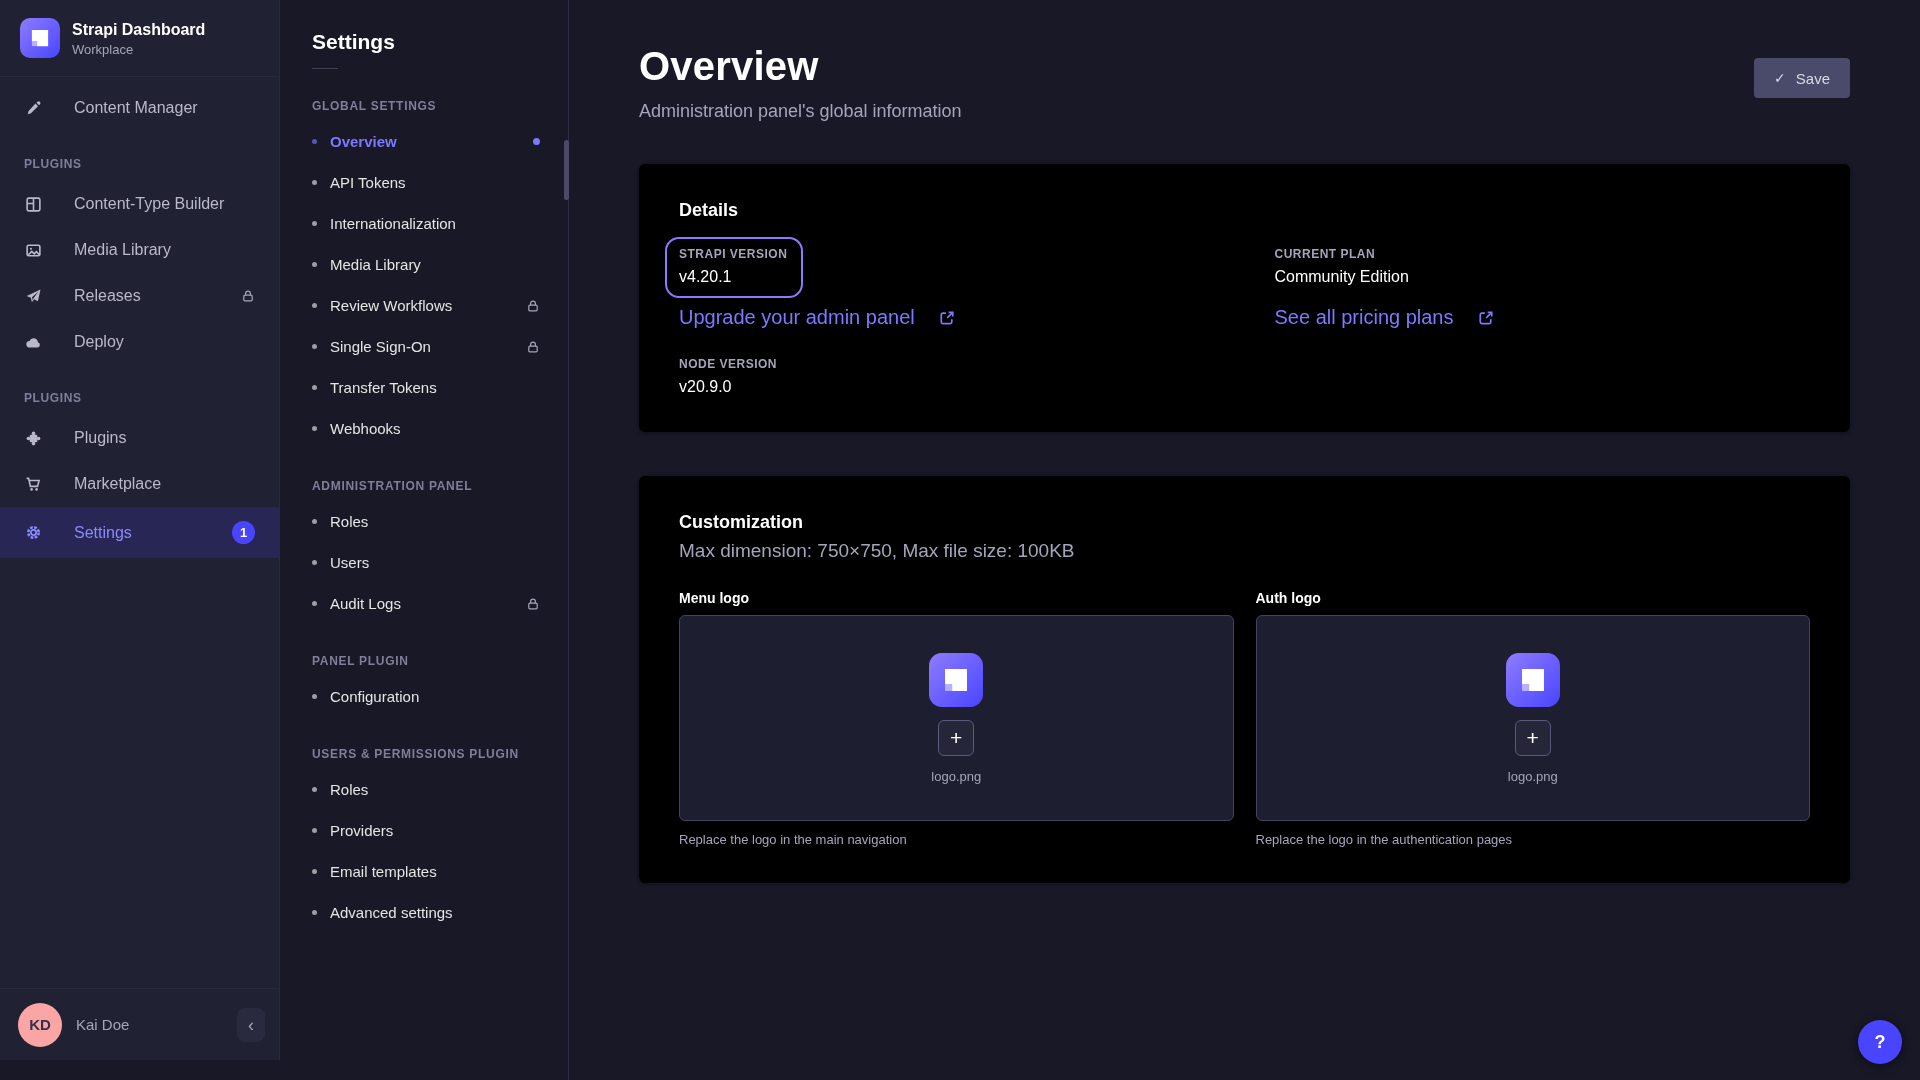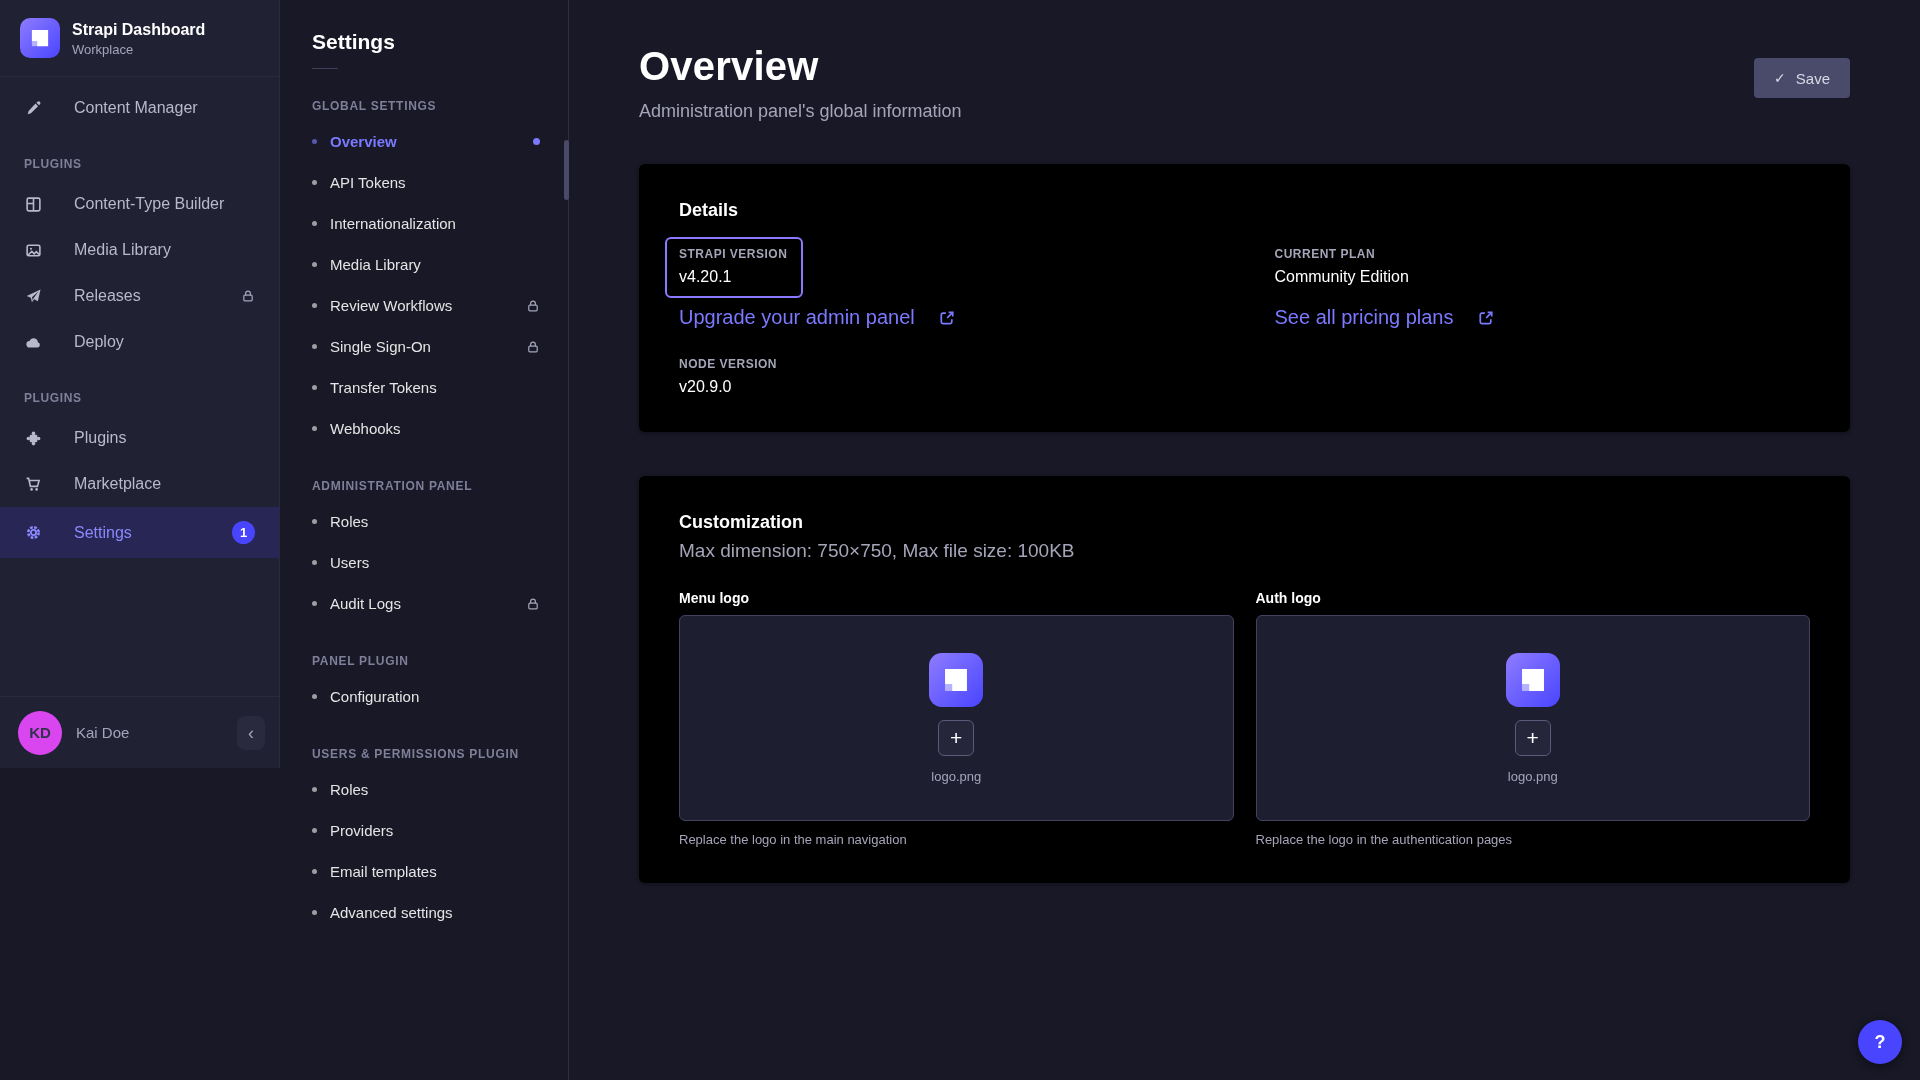--- a/index.html
+++ b/index.html
@@ -6,21 +6,21 @@
   html, body { width: 1920px; height: 1080px; overflow: hidden; }
   body {
     font-family: "Liberation Sans", "DejaVu Sans", sans-serif;
     background: #181826;
     color: #ffffff;
     display: flex;
   }
 
   
   .sidebar {
-    width: 280px; height: 768px; background: #212134;
+    width: 280px; height: 1060px; background: #212134;
     display: flex; flex-direction: column; flex-shrink: 0;
     border-right: 1px solid #2a2a3e;
   }
   .brand {
     display: flex; align-items: center; gap: 12px;
     padding: 18px 20px; border-bottom: 1px solid #2a2a3e;
     cursor: pointer;
   }
   .brand-logo { width: 40px; height: 40px; flex-shrink: 0; }
   .brand-logo svg { width: 100%; height: 100%; display: block; }
@@ -42,21 +42,21 @@
   .nav-badge {
     margin-left: auto; min-width: 23px; height: 23px; border-radius: 50%;
     background: #4945ff; color: #fff; font-size: 13px; font-weight: bold;
     display: inline-flex; align-items: center; justify-content: center;
   }
   .sidebar-footer {
     border-top: 1px solid #2a2a3e; height: 72px;
     display: flex; align-items: center; padding: 0 14px 0 18px; gap: 14px;
   }
   .avatar {
-    width: 44px; height: 44px; border-radius: 50%; background: #d946ef;
+    width: 44px; height: 44px; border-radius: 50%; background: #fca5a5;
     color: #32324d; font-size: 15px; font-weight: bold;
     display: flex; align-items: center; justify-content: center; cursor: pointer;
   }
   .user-name { flex: 1; font-size: 15px; color: #a5a5ba; }
   .collapse-btn {
     width: 28px; height: 34px; border-radius: 8px; border: none;
     background: #2a2a3e; color: #a5a5ba; font-size: 18px; line-height: 1;
     display: flex; align-items: center; justify-content: center; cursor: pointer;
   }
 
@@ -99,21 +99,21 @@
   .card {
     background: #000000; border-radius: 6px; padding: 36px 40px;
     box-shadow: 0 1px 4px rgba(3,3,5,.35);
   }
   .card-title { font-size: 18px; font-weight: bold; color: #fff; }
   .details-card { margin-bottom: 44px; }
   .details-grid { display: grid; grid-template-columns: 1fr 1fr; column-gap: 60px; margin-top: 26px; }
   .field-label { font-size: 12px; font-weight: bold; letter-spacing: .5px; color: #a5a5ba; margin-bottom: 7px; }
   .field-value { font-size: 16px; color: #fff; }
   .highlight-box {
-    display: inline-block; border: 2px solid #8b79ff; border-radius: 6px;
+    display: inline-block; border: 2px solid #8b79ff; border-radius: 14px;
     padding: 8px 14px 10px 12px; margin: -10px 4px 8px -14px;
   }
   .ext-link {
     display: inline-flex; align-items: center; gap: 24px;
     color: #7b79ff; font-size: 20px; text-decoration: none; cursor: pointer;
   }
   .ext-link svg { flex-shrink: 0; }
   .field-gap { margin-top: 28px; }
   .link-gap { margin-top: 20px; display: inline-flex; }
 

